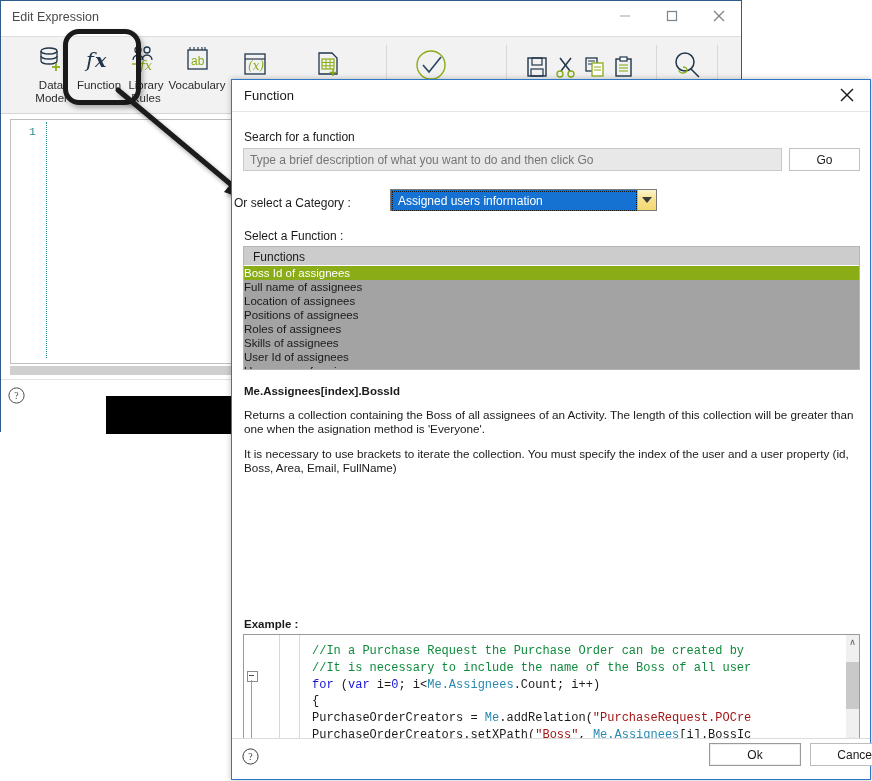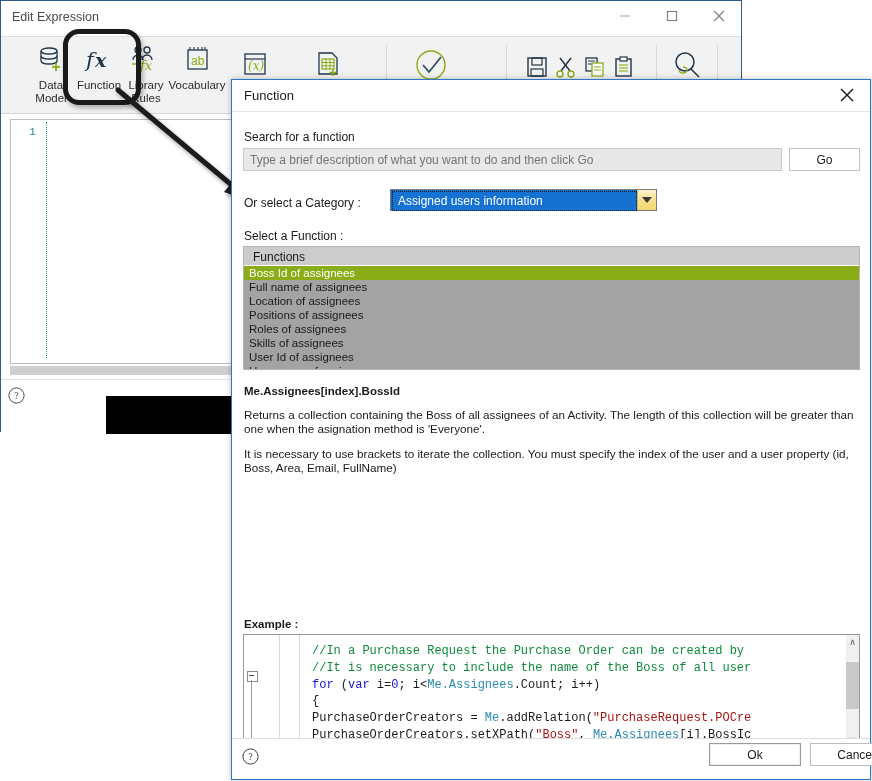--- a/index.html
+++ b/index.html
@@ -55,37 +55,37 @@
 
   .lbl{position:absolute;font-size:12px;color:#1a1a1a;}
   #lbl-search{left:12px;top:18px;}
   #search-input{position:absolute;left:11px;top:36px;width:539px;height:23px;
                 background:#e8e8e8;border:1px solid #c9c9c9;box-sizing:border-box;
                 font-family:"Liberation Sans",sans-serif;font-size:12px;color:#8c8c8c;
                 padding:0 6px;outline:none;}
   #go-button{position:absolute;left:557px;top:36px;width:71px;height:23px;
              background:#ffffff;border:1px solid #c2c2c2;box-sizing:border-box;
              font-family:"Liberation Sans",sans-serif;font-size:12px;color:#1a1a1a;cursor:default;}
-  #lbl-category{left:12px;top:84px;}
+  #lbl-category{left:2px;top:84px;}
   #category-combo{position:absolute;left:158px;top:77px;width:267px;height:22px;
                   border:1px solid #7a7a7a;box-sizing:border-box;background:#0a6ed1;}
   #category-value{position:absolute;left:1px;top:1px;right:19px;bottom:1px;
                   background:#1572d3;border:1px dotted #1a1a1a;box-sizing:border-box;
                   color:#ffffff;font-size:12px;padding:2px 0 16px 5px;}
   #category-arrow{position:absolute;right:0px;top:0px;width:18px;bottom:0;
                   background:linear-gradient(to bottom,#fdf3cf 0%,#f6e08a 50%,#f3d873 100%);
                   border-left:1px solid #c9b75c;}
   #category-arrow svg{position:absolute;left:50%;top:50%;transform:translate(-50%,-50%);}
   #lbl-selectfn{left:12px;top:117px;}
 
   #fn-list{position:absolute;left:11px;top:134px;width:617px;height:124px;
            background:#a3a3a3;border:1px solid #b5b5b5;box-sizing:border-box;overflow:hidden;}
   #fn-header{height:19px;background:#cccccc;border-bottom:1px solid #ffffff;
              font-size:12px;color:#1a1a1a;padding:3px 0 0 9px;box-sizing:border-box;}
-  .fn-row{height:14px;font-size:11.5px;color:#1a1a1a;padding-left:5px;line-height:14px;cursor:default;}
+  .fn-row{height:14px;font-size:11.5px;color:#1a1a1a;line-height:14px;cursor:default;}
   .fn-row.sel{background:#8aad17;color:#ffffff;}
 
   #desc-block{position:absolute;left:12px;top:273px;width:614px;}
   #desc-sig{font-size:11.5px;font-weight:bold;color:#1a1a1a;}
   .desc-p{font-size:11.7px;color:#1a1a1a;margin-top:11px;line-height:14px;}
 
   #lbl-example{left:12px;top:506px;font-weight:bold;font-size:11.5px;}
   #code-box{position:absolute;left:11px;top:522px;width:617px;height:126px;
             background:#ffffff;border:1px solid #9a9a9a;box-sizing:border-box;overflow:hidden;}
   #code-gutter{position:absolute;left:0;top:0;width:46px;height:100%;background:#ffffff;}

